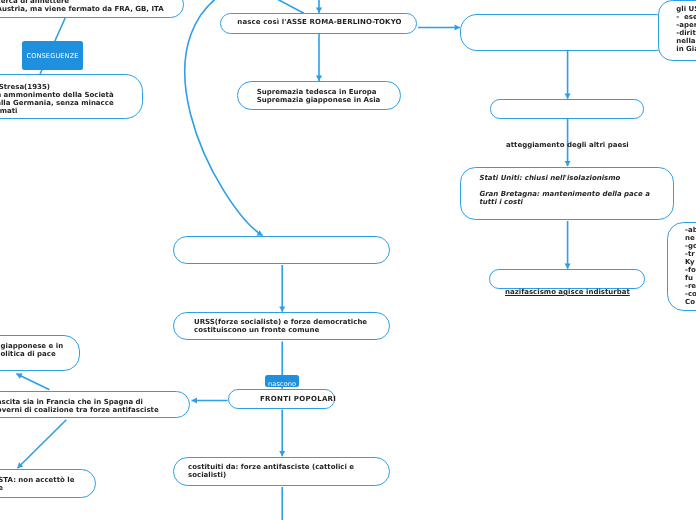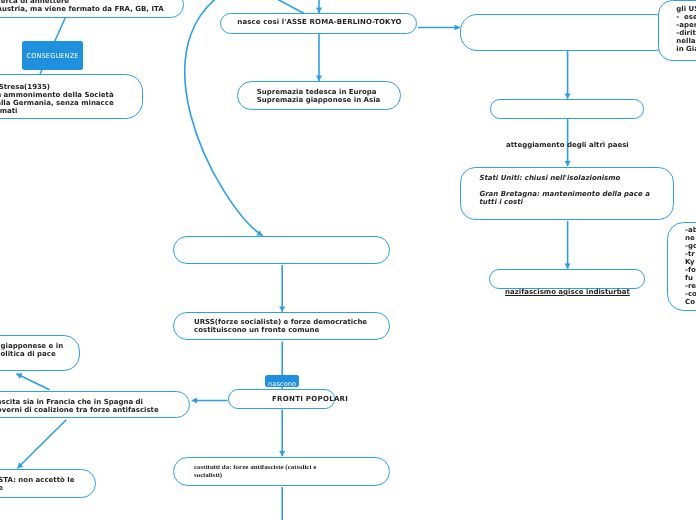--- a/index.html
+++ b/index.html
@@ -96,24 +96,24 @@
 -co
 Co</div>
 
   <div class="node" style="left:173px;top:235.5px;width:217px;height:28.8px;border-radius:14.4px;"></div>
 
   <div class="node" style="left:173px;top:312.1px;width:217px;height:28px;border-radius:14px;"></div>
   <div class="tx" style="left:194px;top:318.3px;">URSS(forze socialiste) e forze democratiche
 costituiscono un fronte comune</div>
 
   <div class="node" style="left:228.3px;top:389px;width:106.8px;height:19.9px;border-radius:9.95px;"></div>
-  <div class="tx" style="left:244px;top:394.6px;letter-spacing:0.29px;padding-left:28px;">FRONTI POPOLARI</div>
+  <div class="tx" style="left:232px;top:394.6px;letter-spacing:0.29px;padding-left:28px;">FRONTI POPOLARI</div>
 
   <div class="node" style="left:173.4px;top:456.6px;width:216.4px;height:29.1px;border-radius:14.55px;"></div>
-  <div class="tx" style="left:194px;top:463.3px;font-family:Liberation Serif, serif;">costituiti da: forze antifasciste (cattolici e
+  <div class="tx" style="left:188px;top:463.3px;">costituiti da: forze antifasciste (cattolici e
 socialisti)</div>
 
   <div class="node" style="left:-84px;top:334.7px;width:163.6px;height:36px;border-radius:16px;"></div>
   <div class="tx" style="left:0.5px;top:341.9px;">giapponese e in
 olitica di pace</div>
 
   <div class="node" style="left:-18px;top:390.5px;width:208px;height:27.3px;border-radius:13.65px;"></div>
   <div class="tx" style="left:-8.2px;top:397.8px;">nascita sia in Francia che in Spagna di
 governi di coalizione tra forze antifasciste</div>
 

